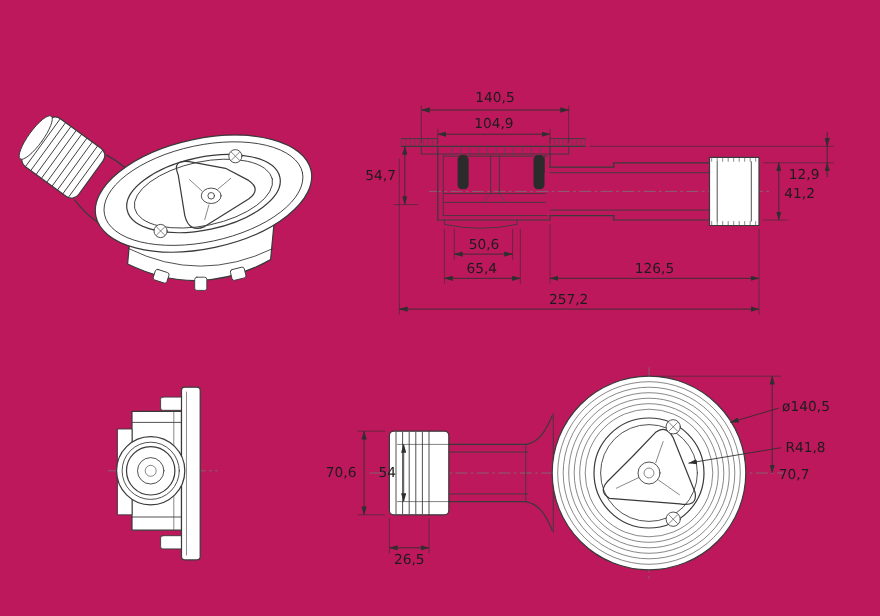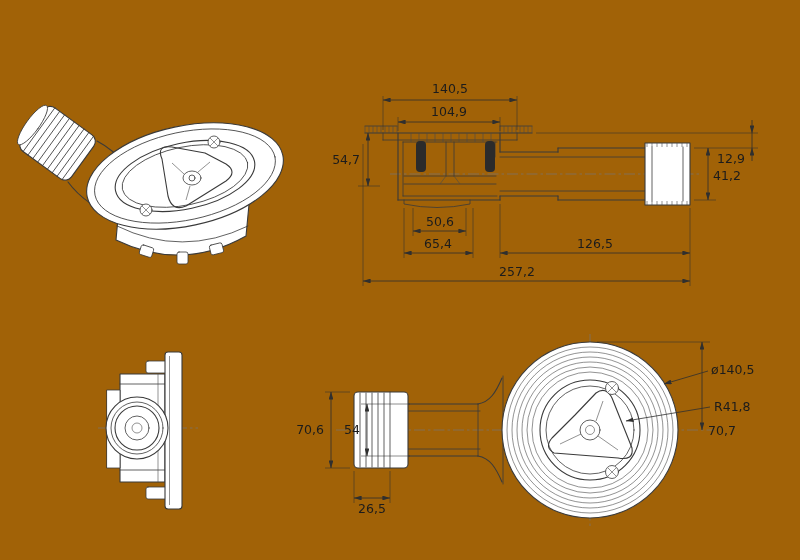--- a/index.html
+++ b/index.html
@@ -1,16 +1,16 @@
 <!DOCTYPE html>
 <html><head>
 <meta charset="utf-8">
 <style>
   html,body{margin:0;padding:0;background:#ffffff;}
-  .sheet{position:relative;width:800px;height:560px;background:#a16207;overflow:hidden;
+  .sheet{position:relative;width:800px;height:560px;background:#be185d;overflow:hidden;
          font-family:"DejaVu Sans", sans-serif;}
   svg{display:block;}
   .ln{stroke:#3a3a3a;stroke-width:1.1;fill:none;stroke-linecap:round;stroke-linejoin:round;}
   .ln2{stroke:#3a3a3a;stroke-width:0.8;fill:none;stroke-linecap:round;stroke-linejoin:round;}
   .thin{stroke:#4a4a4a;stroke-width:0.6;fill:none;}
   .dim{stroke:#2f2f2f;stroke-width:0.8;fill:none;}
   .ext{stroke:#2f2f2f;stroke-width:0.55;fill:none;}
   .cl{stroke:#777;stroke-width:0.7;fill:none;stroke-dasharray:11 3 2.5 3;}
   .wht{fill:#ffffff;}
   .dark{fill:#2b2b2b;stroke:none;}

